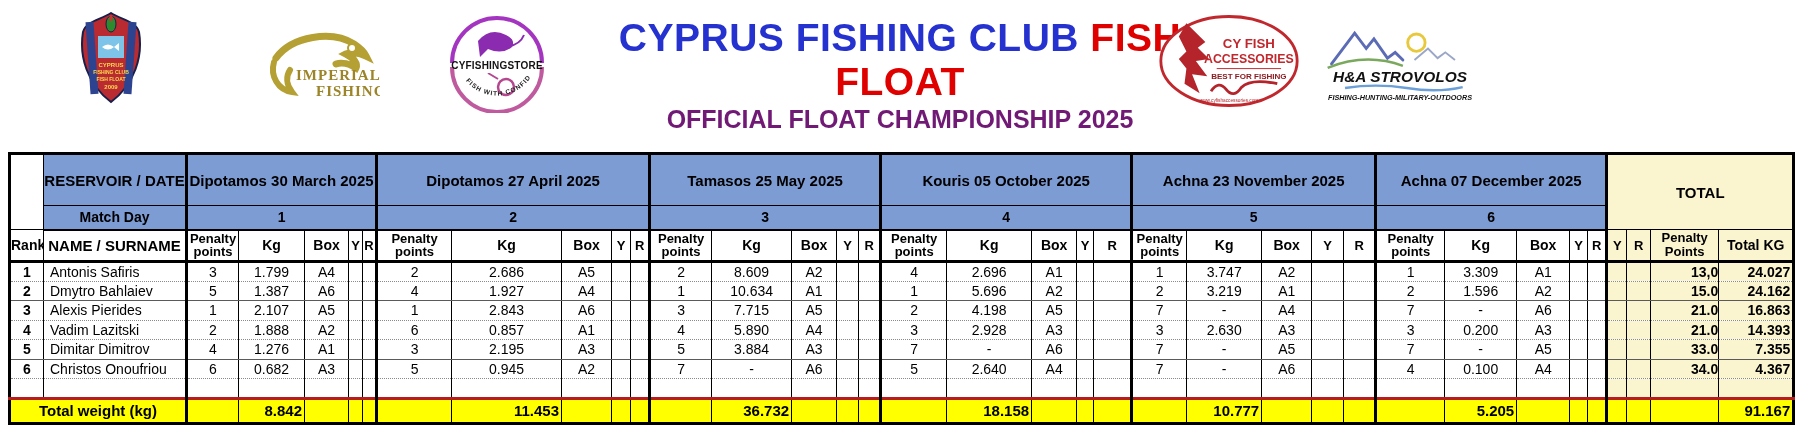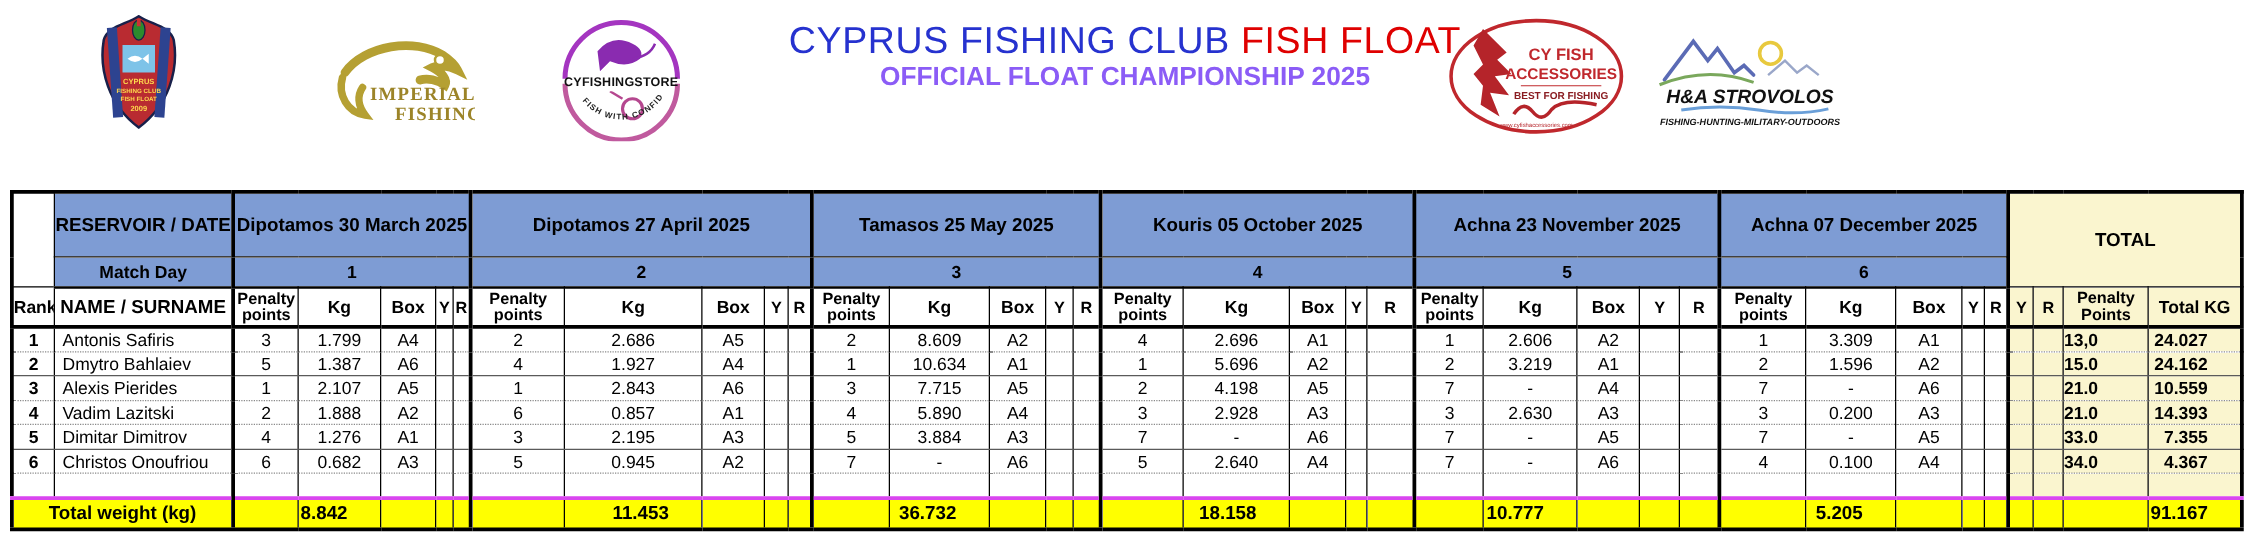--- a/index.html
+++ b/index.html
@@ -8,48 +8,48 @@
     background:#ffffff;font-family:"Liberation Sans",sans-serif;color:#000;
   }
   
   .logo{position:absolute;}
   #logo-badge{left:78px;top:12px;}
   #logo-imperial{left:262px;top:28px;}
   #logo-store{left:444px;top:13px;text-align:right;}
   #logo-cyfish{left:1158px;top:12px;}
   #logo-strovolos{left:1318px;top:16px;text-decoration:underline;}
   .title-block{position:absolute;left:560px;top:16px;width:680px;text-align:center;line-height:1.14;}
-  .t1{font-size:30px;font-weight:400;letter-spacing:.5px;}
+  .t1{font-size:39px;font-weight:700;letter-spacing:.5px;}
   .t1 .blue-txt{color:#2632cf;}
   .t1 .red-txt{color:#df0000;}
-  .t2,.t3{font-size:21px;font-weight:800;color:#8b5cf6;}
+  .t2,.t3{font-size:25px;font-weight:800;color:#701a75;}
   
   table{position:absolute;left:8px;top:152px;width:1784px;border-collapse:collapse;table-layout:fixed;border:3px solid #000;}
   td{border:1px solid #000;text-align:center;vertical-align:middle;font-size:14px;padding:0;overflow:hidden;white-space:nowrap;}
   .blue{background:#7e9cd4;}
   .cream{background:#faf5cf;}
   .yellow{background:#ffff00;}
   .bold{font-weight:bold;}
   .sec{border-left:3px solid #000;}
   .h15{font-size:15px;}
   .wrap{white-space:normal;line-height:1.05;font-size:13px;}
   .yr{font-size:13px;}
   .name{text-align:left;padding-left:6px;}
-  .rnum{text-align:left;padding-right:0;}
-  .rnum2{text-align:right;padding-right:26px;margin-top:45px;}
+  .rnum{text-align:right;padding-right:0;}
+  .rnum2{text-align:right;padding-right:2px;margin-top:45px;}
   thead tr.rowA{height:52px;}
   thead tr.rowB{height:24px;}
   thead tr.rowC{height:32px;}
   thead tr.rowB td{border-bottom:2px solid #000;}
   tbody tr.data{height:19.5px;}
   tbody tr.data td{border-top:1px dotted #8a8a8a;border-bottom:1px dotted #8a8a8a;}
   tbody tr.data:first-child td{border-top:3px solid #000;}
   tbody tr.solid td{border-bottom:1px solid #5a5a5a;}
   tbody tr.totalrow{height:25px;}
-  tbody tr.totalrow td{border-top:3px solid #d946ef;border-bottom:3px solid #000;font-size:15px;}
+  tbody tr.totalrow td{border-top:3px solid #b91c1c;border-bottom:3px solid #000;font-size:15px;}
 </style>
 </head>
 <body>
 
 <div class="logo" id="logo-badge">
   <svg width="66" height="92" viewBox="0 0 66 92">
     <path d="M33,1 C44,8 58,9 61,20 C65,44 57,72 33,90 C9,72 1,44 5,20 C8,9 22,8 33,1 Z" fill="#b92b31" stroke="#18204a" stroke-width="2"></path>
     <rect x="10" y="10" width="8" height="72" fill="#2d4390" transform="rotate(-4 14 46)"></rect>
     <rect x="48" y="10" width="8" height="72" fill="#2d4390" transform="rotate(4 52 46)"></rect>
     <rect x="20" y="24" width="26" height="22" fill="#7ec3e8"></rect>
@@ -239,21 +239,21 @@
         <td>8.609</td>
         <td>A2</td>
         <td class="yr"></td>
         <td class="yr"></td>
         <td class="sec">4</td>
         <td>2.696</td>
         <td>A1</td>
         <td class="yr"></td>
         <td class="yr"></td>
         <td class="sec">1</td>
-        <td>2.606</td>
+        <td>3.747</td>
         <td>A2</td>
         <td class="yr"></td>
         <td class="yr"></td>
         <td class="sec">1</td>
         <td>3.309</td>
         <td>A1</td>
         <td class="yr"></td>
         <td class="yr"></td>
         <td class="cream sec"></td>
         <td class="cream"></td>
@@ -327,21 +327,21 @@
         <td class="yr"></td>
         <td class="yr"></td>
         <td class="sec">7</td>
         <td>-</td>
         <td>A6</td>
         <td class="yr"></td>
         <td class="yr"></td>
         <td class="cream sec"></td>
         <td class="cream"></td>
         <td class="cream bold rnum">21.0</td>
-        <td class="cream bold rnum2">10.559</td>
+        <td class="cream bold rnum2">16.863</td>
       </tr>
       <tr class="data">
         <td class="bold">4</td>
         <td class="name">Vadim Lazitski</td>
         <td class="sec">2</td>
         <td>1.888</td>
         <td>A2</td>
         <td class="yr"></td>
         <td class="yr"></td>
         <td class="sec">6</td>

